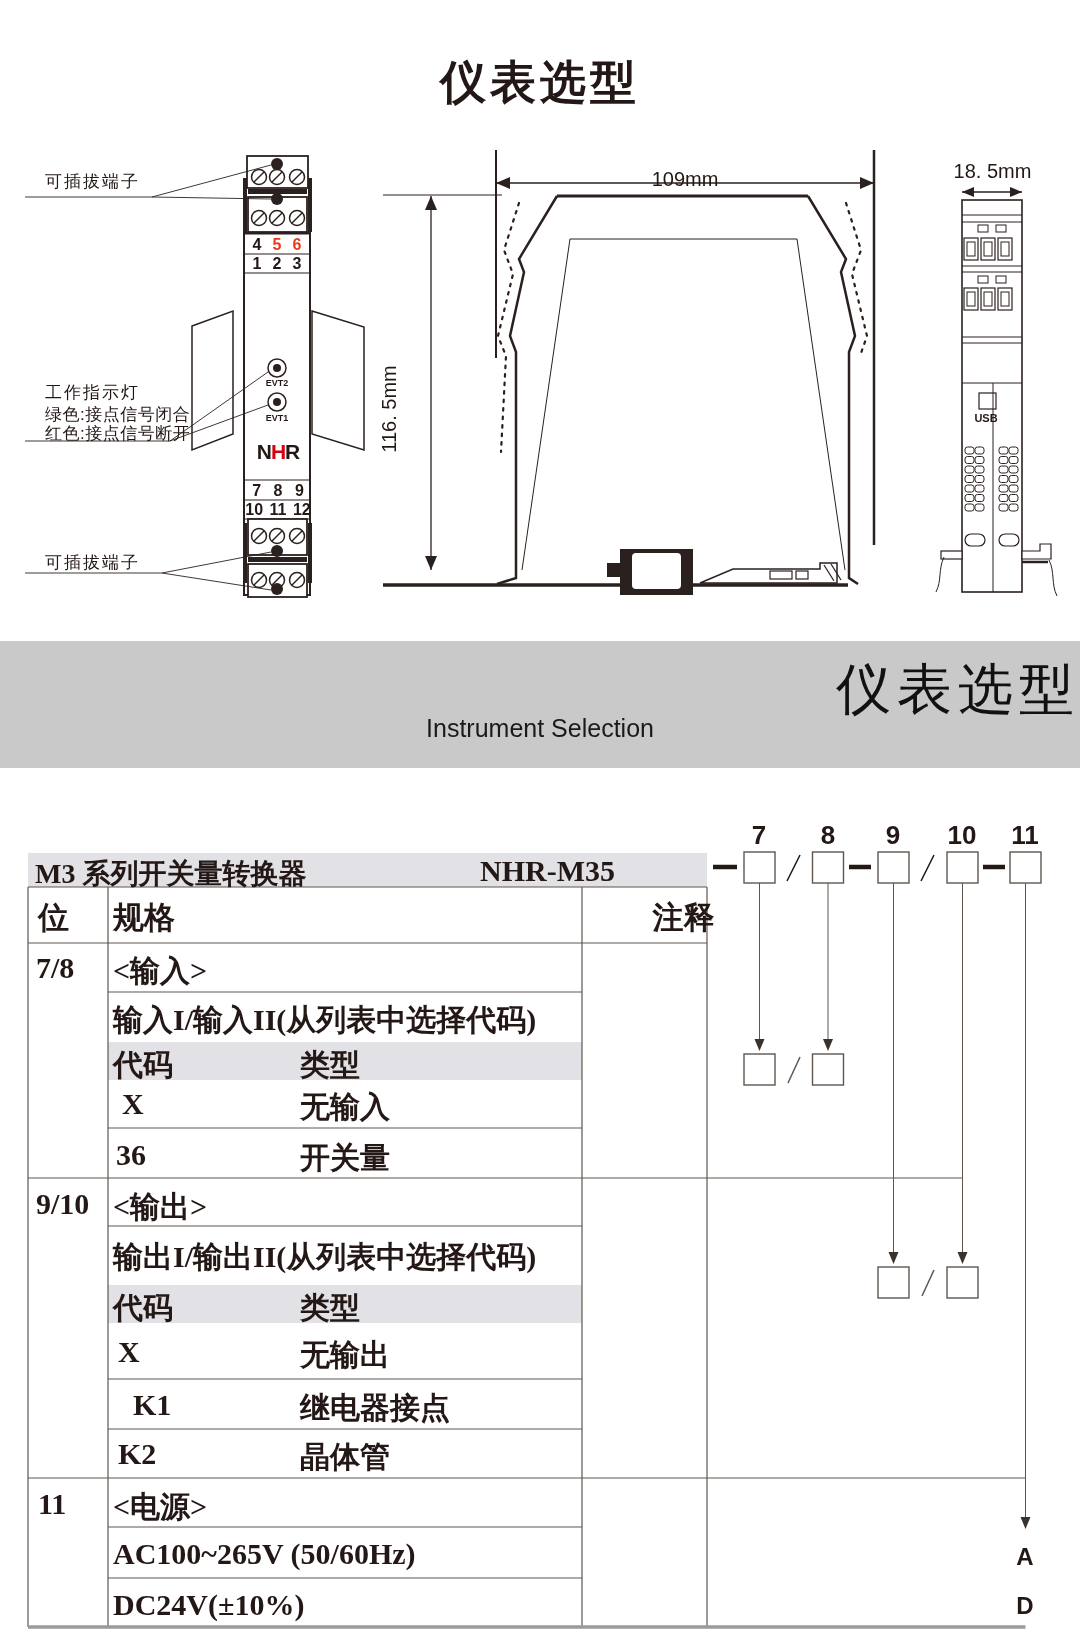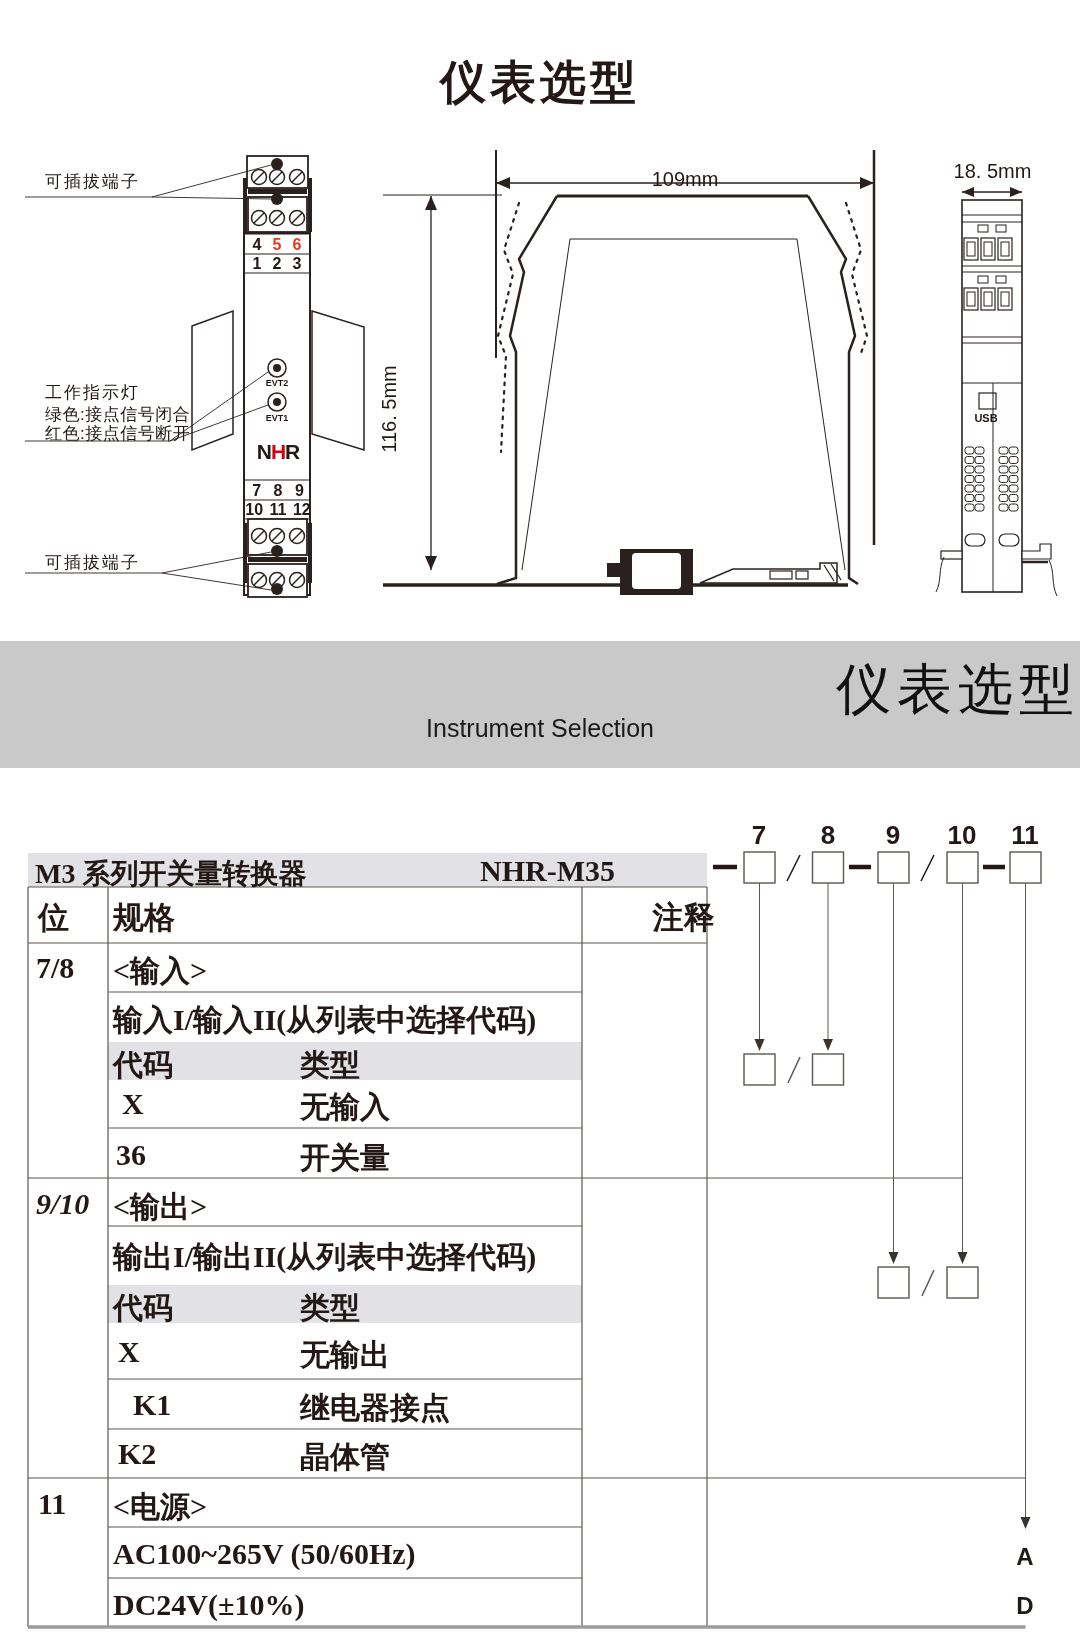--- a/index.html
+++ b/index.html
@@ -317,21 +317,21 @@
   <div class="abs serif t" style="left:36px;top:951px;">7/8</div>
   <div class="abs serif t" style="left:113px;top:951px;">&lt;输入&gt;</div>
   <div class="abs serif t" style="left:113px;top:1000px;">输入I/输入II(从列表中选择代码)</div>
   <div class="abs serif t" style="left:113px;top:1045px;">代码</div>
   <div class="abs serif t" style="left:300px;top:1045px;">类型</div>
   <div class="abs serif t" style="left:122px;top:1087px;">X</div>
   <div class="abs serif t" style="left:300px;top:1087px;">无输入</div>
   <div class="abs serif t" style="left:116px;top:1138px;">36</div>
   <div class="abs serif t" style="left:300px;top:1138px;">开关量</div>
 
-  <div class="abs serif t" style="left:36px;top:1187px;font-style:italic;">9/10</div>
+  <div class="abs serif t" style="left:36px;top:1187px;">9/10</div>
   <div class="abs serif t" style="left:113px;top:1187px;">&lt;输出&gt;</div>
   <div class="abs serif t" style="left:113px;top:1237px;">输出I/输出II(从列表中选择代码)</div>
   <div class="abs serif t" style="left:113px;top:1288px;">代码</div>
   <div class="abs serif t" style="left:300px;top:1288px;">类型</div>
   <div class="abs serif t" style="left:118px;top:1335px;">X</div>
   <div class="abs serif t" style="left:300px;top:1335px;">无输出</div>
   <div class="abs serif t" style="left:118px;top:1388px;margin-left:15px;">K1</div>
   <div class="abs serif t" style="left:300px;top:1388px;">继电器接点</div>
   <div class="abs serif t" style="left:118px;top:1437px;">K2</div>
   <div class="abs serif t" style="left:300px;top:1437px;">晶体管</div>

